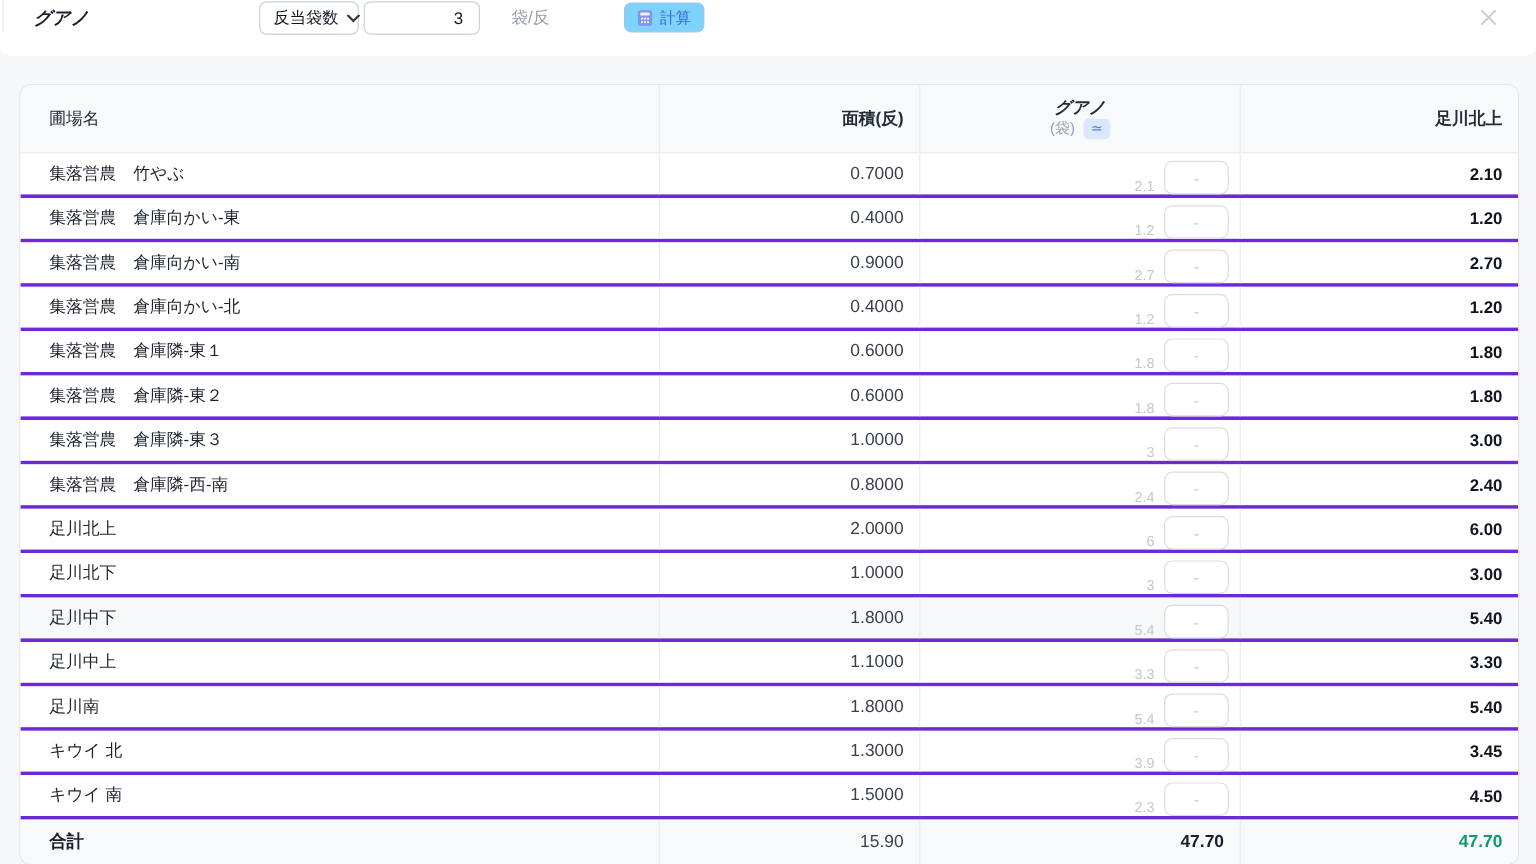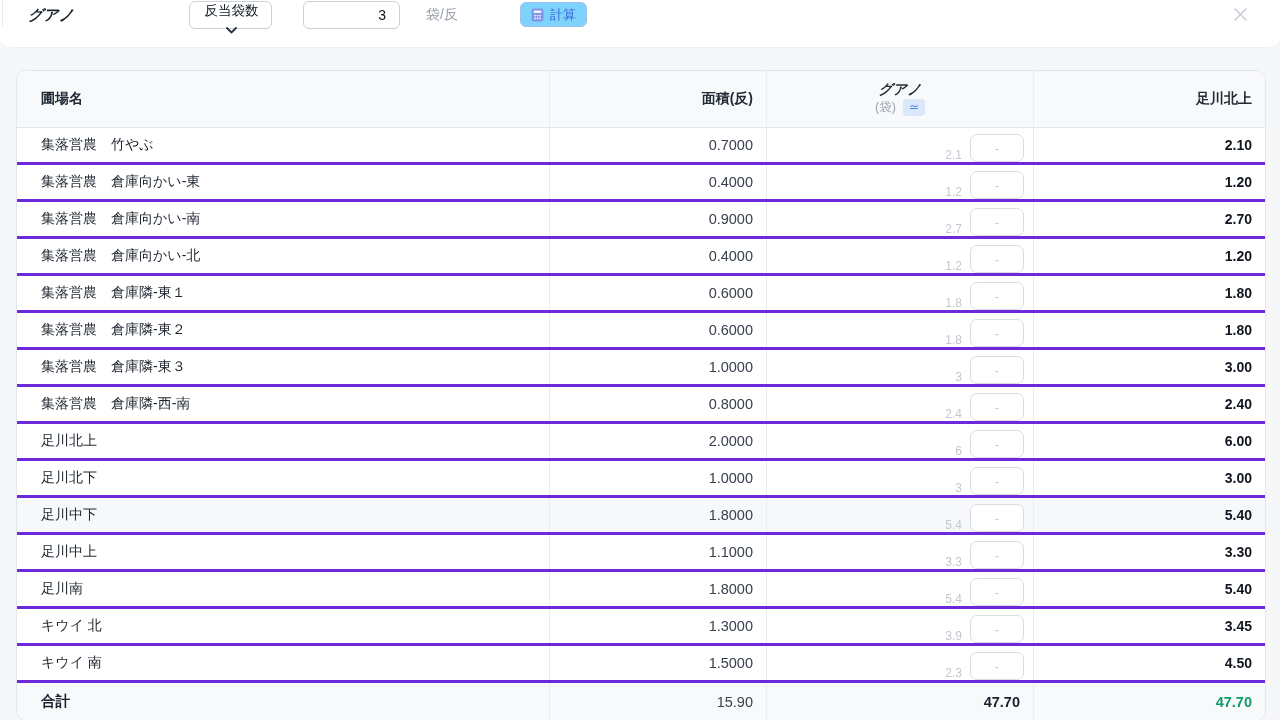--- a/index.html
+++ b/index.html
@@ -17,23 +17,23 @@
     background:#ffffff;
     border-bottom:1px solid #eef0f3;
     border-radius:0 0 10px 10px;
   }
   .edge-line { position:absolute; left:2px; top:0; width:1px; height:26px; background:#e6e9ed; }
   .fert-label {
     position:absolute; left:28px; top:0; height:30px; display:flex; align-items:center;
     font-size:15px; font-weight:bold; font-style:italic; color:#18202b;
   }
   .mode-select {
-    position:absolute; left:189px; top:1px; width:83px; height:28px;
+    position:absolute; left:216px; top:1px; width:83px; height:28px;
     border:1px solid #ccd2d9; border-radius:6px; background:#fff;
-    display:flex; align-items:center; padding:0 9px 0 11px; gap:7px; cursor:pointer;flex-direction:column;
+    display:flex; align-items:center; padding:0 9px 0 11px; gap:7px; cursor:pointer;
   }
   .mode-select .sel-text { font-size:13.5px; color:#10161f; white-space:nowrap; }
   .rate-input {
     position:absolute; left:303px; top:1px; width:97px; height:28px;
     border:1px solid #ccd2d9; border-radius:6px; background:#fff;
     text-align:right; padding:0 13px; font-size:14px; color:#10161f;
     font-family:"Liberation Sans", sans-serif; outline:none;
   }
   .rate-unit {
     position:absolute; left:426px; top:0; height:30px; display:flex; align-items:center;
@@ -64,21 +64,21 @@
   .trow.hl { background:#f6f8fa; }
   .tfoot { flex:1 1 auto; background:#f8f9fb; }
 
   .cell { display:flex; align-items:center; height:100%; }
   .b-r  { border-right:1px solid #e9ecf0; }
   .c-field { padding-left:24px; font-size:14px; color:#1d242e; }
   .c-area  { justify-content:flex-end; padding-right:13px; font-size:14.5px; color:#39414d; }
   .c-guano { justify-content:flex-end; padding-right:9px; gap:8px;align-items:flex-end; }
   .c-total { justify-content:flex-end; padding-right:13px; font-size:14px; font-weight:bold; color:#10161f; }
 
-  .thead .c-field { font-size:14px; font-weight:bold; color:#232b36; }
+  .thead .c-field { font-size:14px; font-weight:normal; color:#232b36; }
   .thead .c-area, .thead .c-total { font-size:14px; font-weight:bold; color:#232b36; }
   .h-guano { flex-direction:column; justify-content:center; gap:3px; padding:0; }
   .h-guano .g-title { font-size:14px; font-weight:bold; font-style:italic; color:#232b36; line-height:1; }
   .h-guano .g-sub { display:flex; align-items:center; gap:7px; line-height:1; }
   .h-guano .g-unit { font-size:12.5px; color:#9aa1ac; }
   .g-badge {
     background:var(--badge-bg,#dbe7fb); color:var(--badge-text,#4f83ea);
     font-size:12px; border-radius:4px; padding:2px 6px 3px; line-height:1;
   }
 

